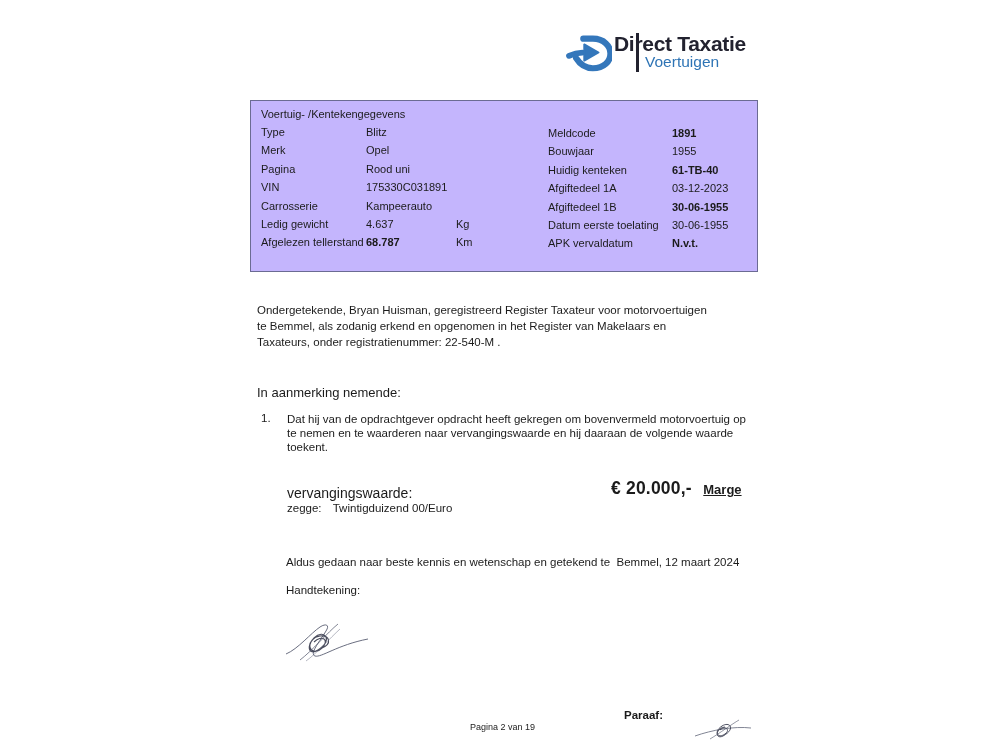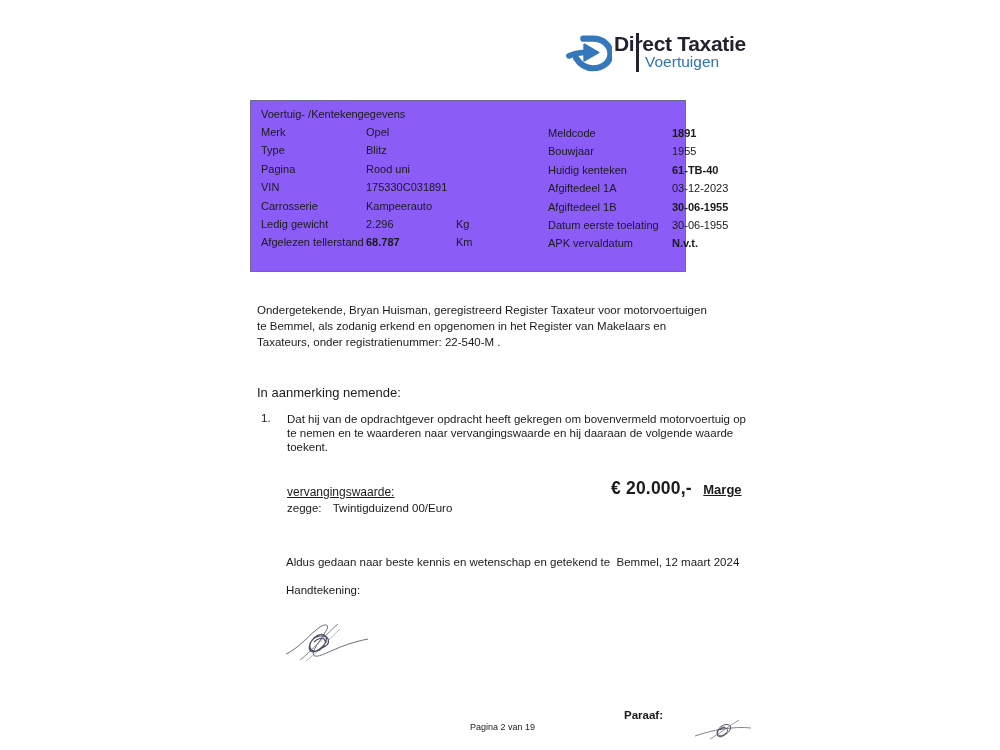--- a/index.html
+++ b/index.html
@@ -7,37 +7,37 @@
     position:relative;width:1000px;height:750px;background:#ffffff;overflow:hidden;
     font-family:"Liberation Sans","DejaVu Sans",sans-serif;color:#1b1b1b;
   }
   
   .logo{position:absolute;left:566px;top:30px;width:190px;height:46px;}
   .logo-icon{position:absolute;left:0;top:3px;}
   .logo-title{position:absolute;left:48px;top:2px;font-size:21px;font-weight:bold;color:#22222f;letter-spacing:-0.3px;white-space:nowrap;}
   .logo-bar{position:absolute;left:70px;top:3px;width:2.5px;height:39px;background:#22222f;}
   .logo-subtitle{position:absolute;left:79px;top:23px;font-size:15.5px;color:#2e74b5;white-space:nowrap;}
   
-  .vbox{position:absolute;left:250px;top:100px;width:436px;height:172px;border:1.5px solid #6b6b93;box-sizing:border-box;background:#8b5cf6;}
+  .vbox{position:absolute;left:250px;top:100px;width:508px;height:172px;border:1.5px solid #6b6b93;box-sizing:border-box;background:#c4b5fd;}
   .vbox-title{position:absolute;left:10px;top:7px;font-size:11px;}
   .vcol{position:absolute;top:23px;}
   .vcol.left{left:10px;width:280px;}
   .vcol.right{left:297px;width:205px;top:24px;}
   .vrow{position:relative;height:18.4px;font-size:11px;white-space:nowrap;}
   .vrow .lbl{position:absolute;left:0;top:2px;}
   .vcol.left .val{position:absolute;left:105px;top:2px;}
   .vcol.left .unit{position:absolute;left:195px;top:2px;}
   .vcol.right .val{position:absolute;left:124px;top:2px;}
   .bold{font-weight:bold;}
   
   .intro{position:absolute;left:257px;top:302px;width:456px;font-size:11.5px;line-height:16px;margin:0;}
   .consider{position:absolute;left:257px;top:385px;font-size:13px;margin:0;}
   .list-num{position:absolute;left:261px;top:412px;font-size:11.5px;}
   .list-text{position:absolute;left:287px;top:412px;width:462px;font-size:11.5px;line-height:14.2px;}
-  .value-label{position:absolute;left:287px;top:485px;font-size:12px;text-decoration:underline;}
+  .value-label{position:absolute;left:287px;top:485px;font-size:14px;}
   .amount-wrap{position:absolute;left:611px;top:478px;white-space:nowrap;}
   .amount{font-size:17.5px;font-weight:bold;letter-spacing:0.2px;}
   .amount-suffix{font-size:13px;font-weight:bold;margin-left:7px;text-decoration:underline;}
   .zegge{position:absolute;left:287px;top:502px;font-size:11.5px;}
   .zegge .zt{margin-left:8px;}
   .closing{position:absolute;left:286px;top:556px;font-size:11.5px;white-space:pre-wrap;margin:0;}
   .handtekening{position:absolute;left:286px;top:584px;font-size:11.5px;margin:0;}
   .signature{position:absolute;left:280px;top:616px;}
   
   .footer-page{position:absolute;left:462px;top:722px;font-size:9px;color:#222;padding-left:8px;}
@@ -59,28 +59,28 @@
     <div class="logo-bar"></div>
     <div class="logo-subtitle">Voertuigen</div>
   </div>
 
   <div class="vbox">
     <div class="vbox-title">Voertuig- /Kentekengegevens</div>
 
     <div class="vcol left">
 
         <div class="vrow">
-          <span class="lbl">Merk</span>
-          <span class="val">Opel</span>
+          <span class="lbl">Type</span>
+          <span class="val">Blitz</span>
           <span class="unit"></span>
         </div>
 
         <div class="vrow">
-          <span class="lbl">Type</span>
-          <span class="val">Blitz</span>
+          <span class="lbl">Merk</span>
+          <span class="val">Opel</span>
           <span class="unit"></span>
         </div>
 
         <div class="vrow">
           <span class="lbl">Pagina</span>
           <span class="val">Rood uni</span>
           <span class="unit"></span>
         </div>
 
         <div class="vrow">
@@ -90,21 +90,21 @@
         </div>
 
         <div class="vrow">
           <span class="lbl">Carrosserie</span>
           <span class="val">Kampeerauto</span>
           <span class="unit"></span>
         </div>
 
         <div class="vrow">
           <span class="lbl">Ledig gewicht</span>
-          <span class="val">2.296</span>
+          <span class="val">4.637</span>
           <span class="unit">Kg</span>
         </div>
 
         <div class="vrow">
           <span class="lbl">Afgelezen tellerstand</span>
           <span class="val bold">68.787</span>
           <span class="unit">Km</span>
         </div>
       </div>
 

